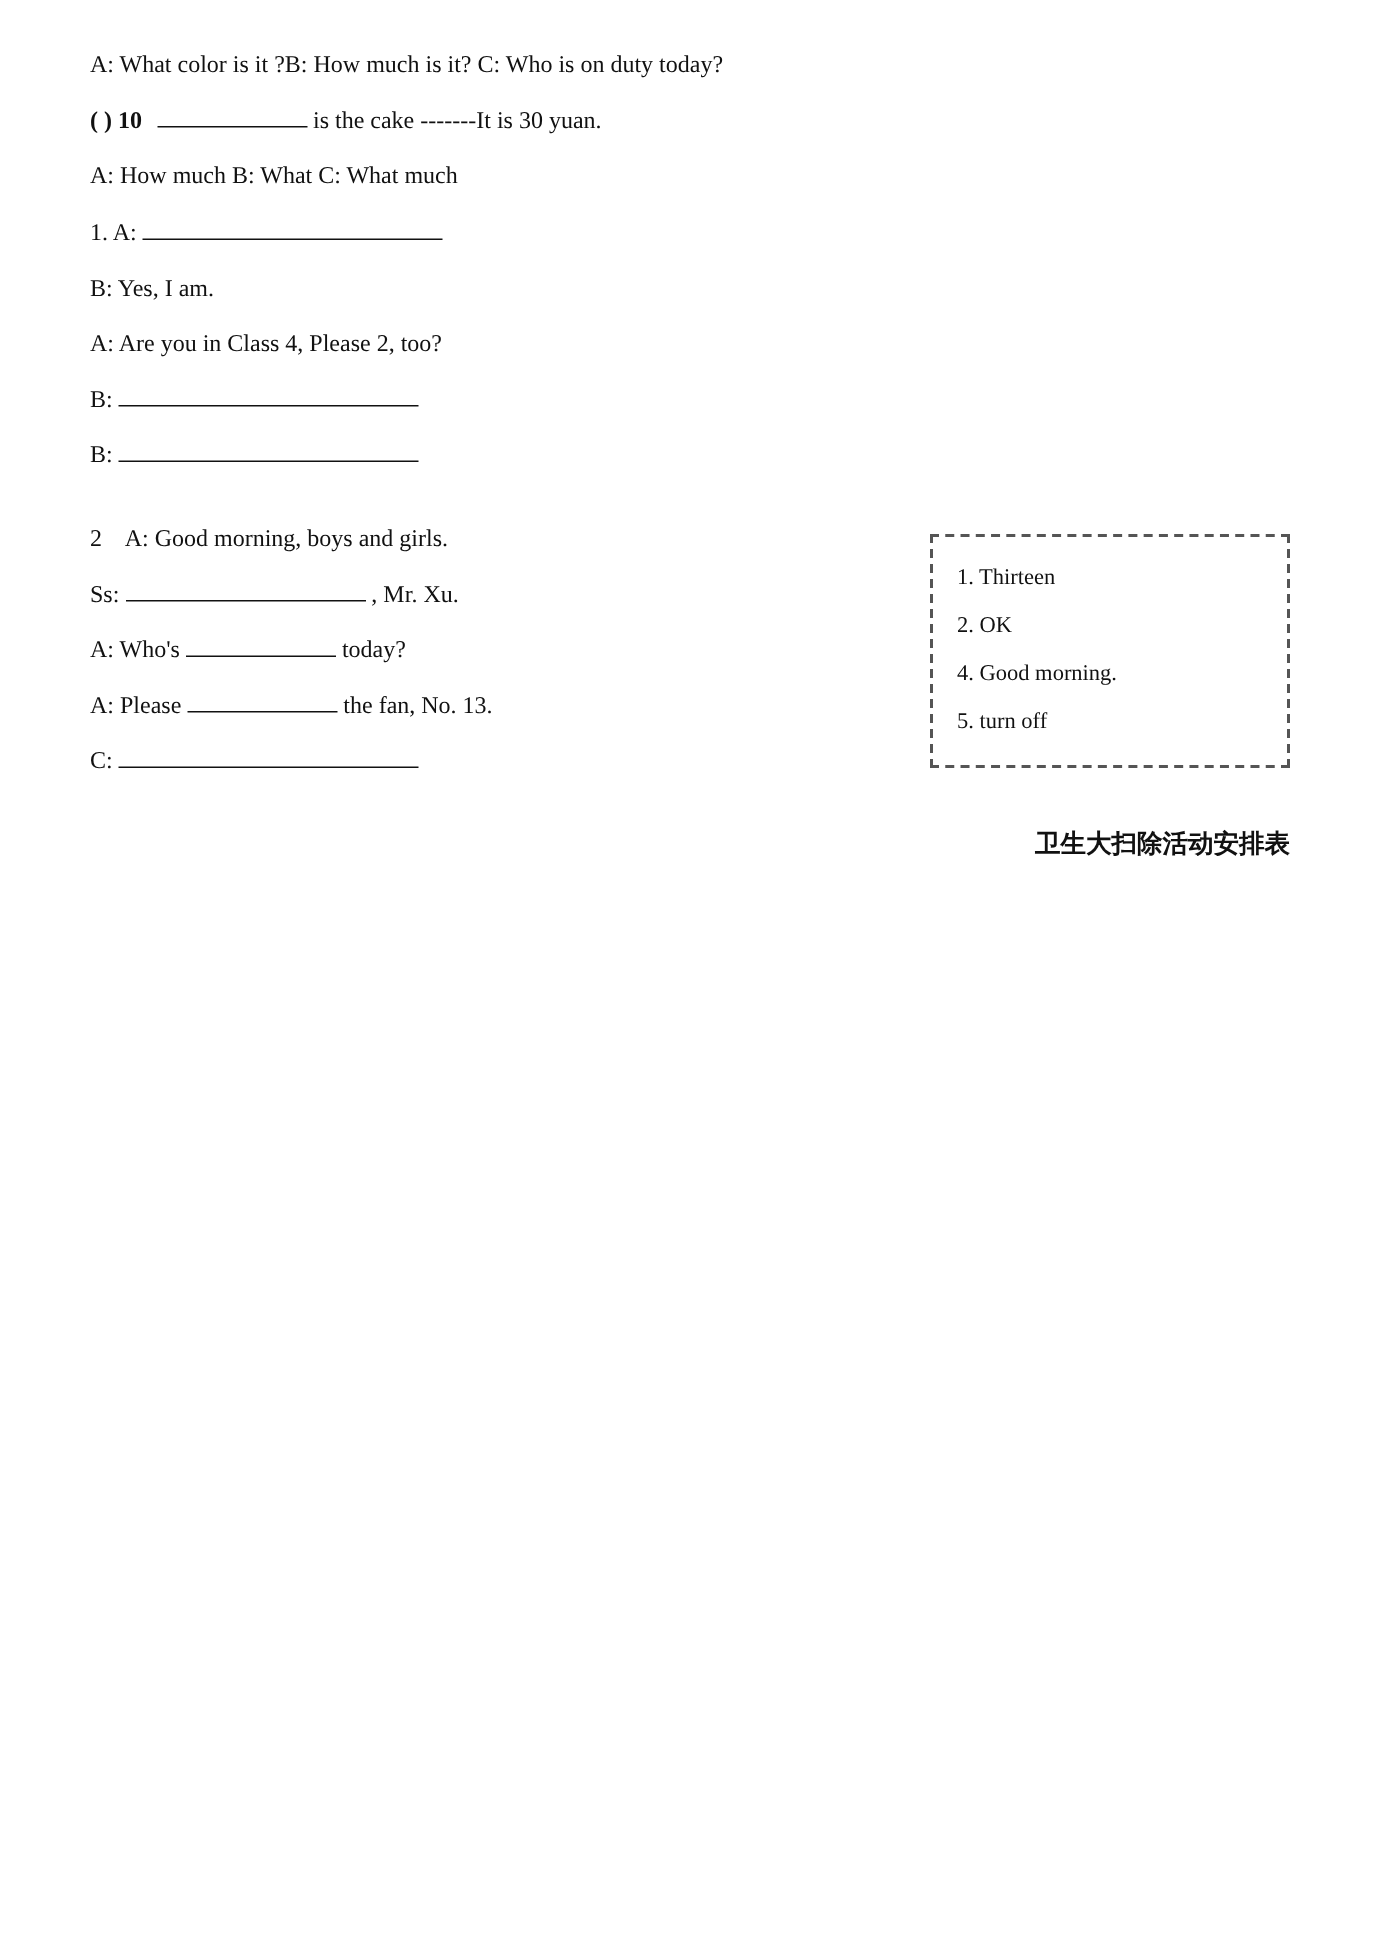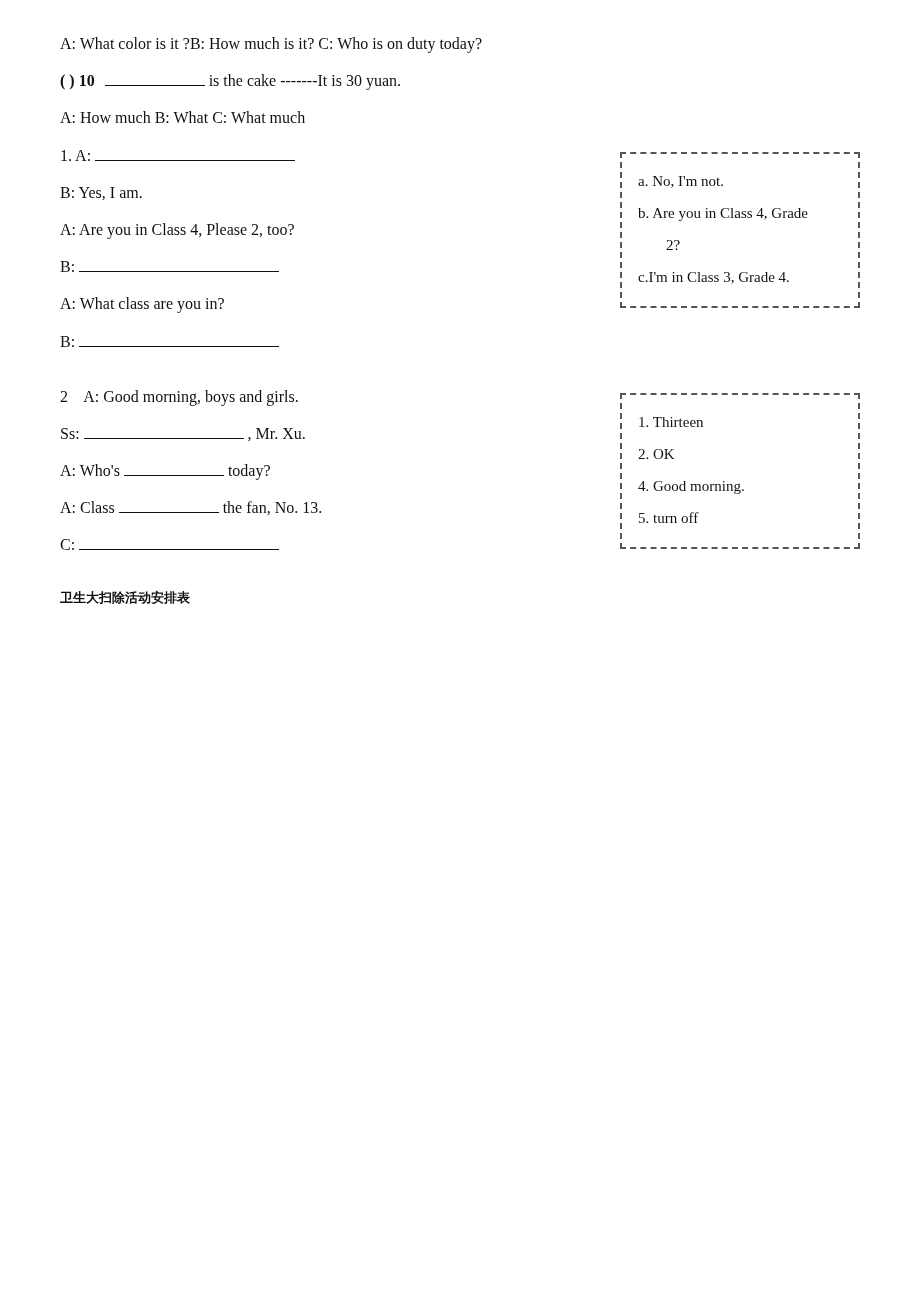--- a/index.html
+++ b/index.html
@@ -84,22 +84,22 @@
     }
 
     .section6-header {
       font-size: 19px;
       font-weight: bold;
       margin-top: 40px;
       margin-bottom: 10px;
     }
 
     .section6-subtitle {
-      text-align: left;
-      font-size: 13px;
+      text-align: right;
+      font-size: 17px;
       font-weight: bold;
       margin-bottom: 8px;
     }
 
     .intro-lines {
       margin-bottom: 10px;
     }
 
     .intro-line {
       margin-bottom: 10px;
@@ -145,37 +145,28 @@
 
       <div class="dialog-line">
         <span>A: Are you in Class 4, Please 2, too?</span>
       </div>
 
       <div class="dialog-line line">
         <span>B:</span>
         <span class="inline-blank inline-blank-long"></span>
       </div>
 
-      <div class="dialog-line">
-        <span>A: What class are you in?</span>
-      </div>
 
       <div class="dialog-line line" style="margin-top:4px;">
         <span>B:</span>
         <span class="inline-blank inline-blank-long"></span>
       </div>
 
     </div>
 
-    <div class="exercise-right">
-      <span class="option-item">a. No, I'm not.</span>
-      <span class="option-item">b. Are you in Class 4, Grade</span>
-      <span class="option-item" style="padding-left:28px;">2?</span>
-      <span class="option-item">c.I'm in Class 3, Grade 4.</span>
-    </div>
   </div>
 
   <div class="exercise-block">
     <div class="exercise-left">
 
       <div class="dialog-line">
         <span>2</span>
         &nbsp;&nbsp;
         <span>A: Good morning, boys and girls.</span>
       </div>
@@ -187,21 +178,21 @@
       </div>
 
       <div class="dialog-line line">
         <span>A: Who's</span>
         <span class="inline-blank inline-blank-short"></span>
         <span>today?</span>
       </div>
 
 
       <div class="dialog-line line">
-        <span>A: Class</span>
+        <span>A: Please</span>
         <span class="inline-blank inline-blank-short"></span>
         <span>the fan, No. 13.</span>
       </div>
 
       <div class="dialog-line line">
         <span>C:</span>
         <span class="inline-blank" style="min-width:200px;"></span>
       </div>
 
     </div>

